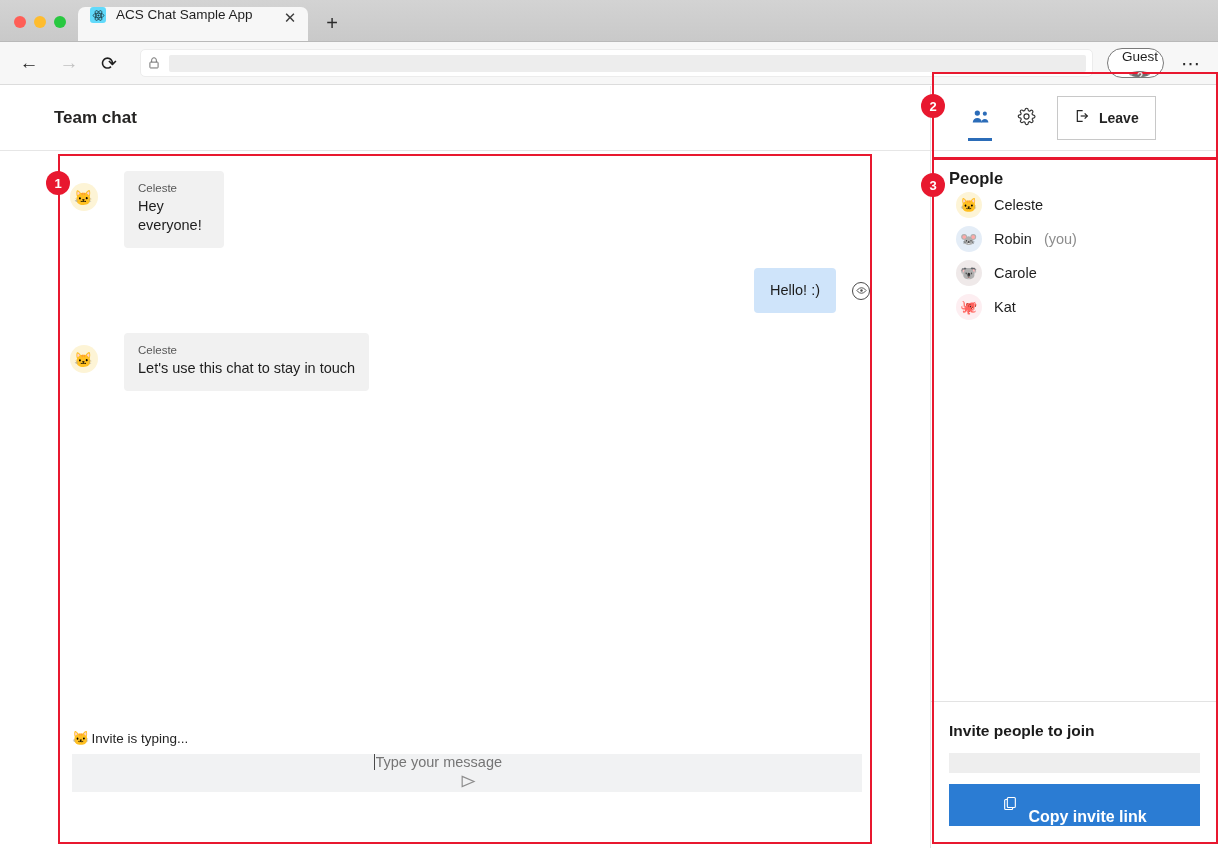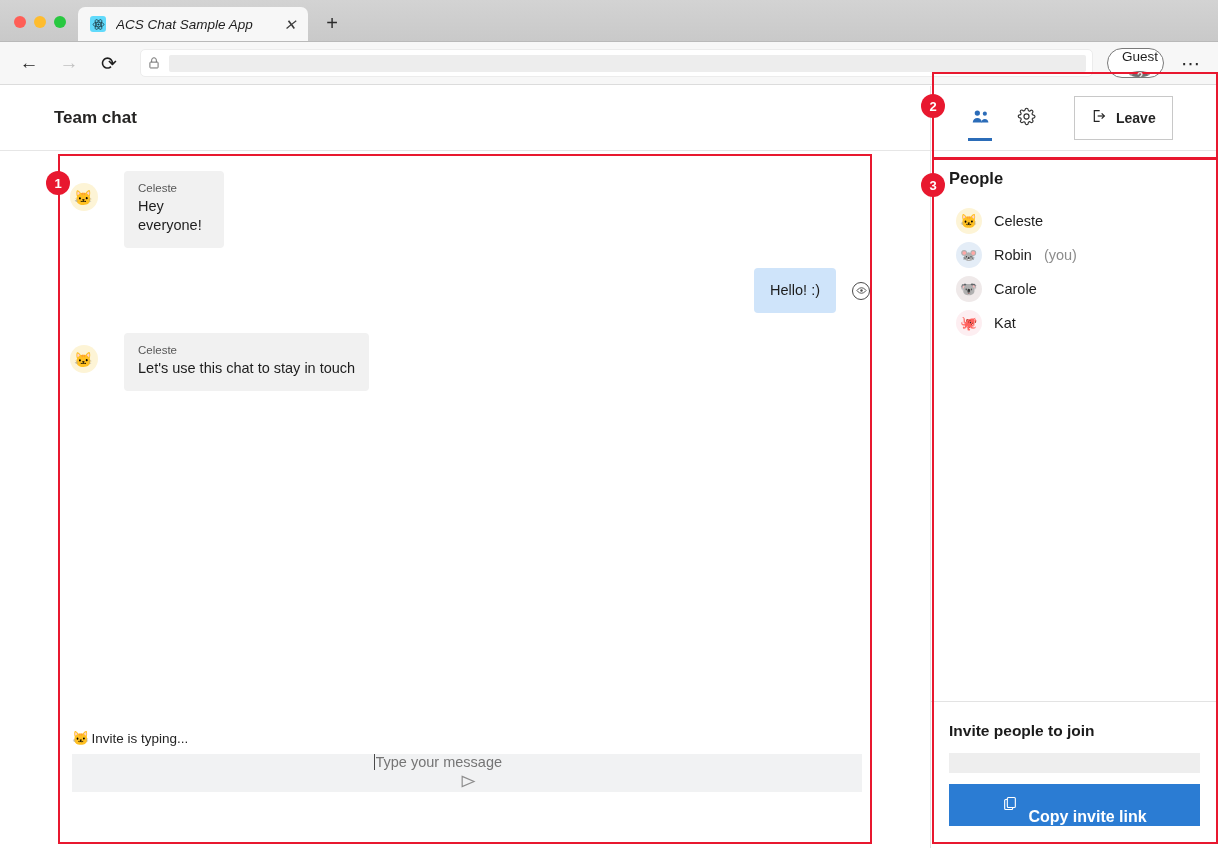--- a/index.html
+++ b/index.html
@@ -23,24 +23,23 @@
   .traffic { display: flex; align-items: center; gap: 8px; padding: 0 12px 13px 4px; }
   .dot { width: 12px; height: 12px; border-radius: 50%; }
   .dot.red { background: #ff5f57; }
   .dot.yellow { background: #febc2e; }
   .dot.green { background: #28c840; }
 
   .tab {
     height: 34px; min-width: 230px;
     background: #f7f7f7;
     border-radius: 7px 7px 0 0;
-    display: flex; align-items: center;
+    display: flex; 
     padding: 0 8px 0 12px;
     gap: 10px;
-    font-style: italic;
   }
   .favicon {
     width: 16px; height: 16px; border-radius: 3px;
     background: #61dafb;
     display: flex; align-items: center; justify-content: center;
     font-size: 12px; color: #1b3a44; line-height: 1;
   }
   .tab-title {
     font-size: 13.5px; color: #1f1f1f;
     white-space: nowrap; overflow: hidden; text-overflow: ellipsis;
@@ -232,30 +231,30 @@
     width: 34px; height: 46px;
     display: flex; align-items: center; justify-content: center;
     position: relative;
   }
   .icon-tab .glyph { font-size: 17px; line-height: 1; }
   .icon-tab.active .underline {
     position: absolute; bottom: 0; left: 5px; right: 5px;
     height: 3px; background: #2b6cb8;
   }
   .leave-btn {
-    height: 44px; margin-left: 19px;
+    height: 44px; margin-left: 2px;
     border: 1px solid #c8c8c8;
     background: #fff;
     display: flex; align-items: center; justify-content: center;
     gap: 9px; padding: 16px 16px;
   }
   .leave-label { font-size: 14px; color: #242424; font-weight: 600; }
 
   .people-section { flex: 1; padding: 18px 0 0 18px; overflow: hidden; }
-  .people-title { font-size: 16.5px; color: #1b1b1b; font-weight: 600; margin-bottom: 16px; }
+  .people-title { font-size: 16.5px; color: #1b1b1b; font-weight: 600; }
   .person {
     display: flex; align-items: center; gap: 12px;
     height: 34px; padding-left: 7px;
   }
   .person .avatar { margin-top: 0; width: 26px; height: 26px; font-size: 14px; }
   .person-name { font-size: 14.5px; color: #1d1d1d; }
   .person-you { font-size: 14.5px; color: #8c8c8c; }
 
   .invite-section {
     border-top: 1px solid #e3e3e3;

